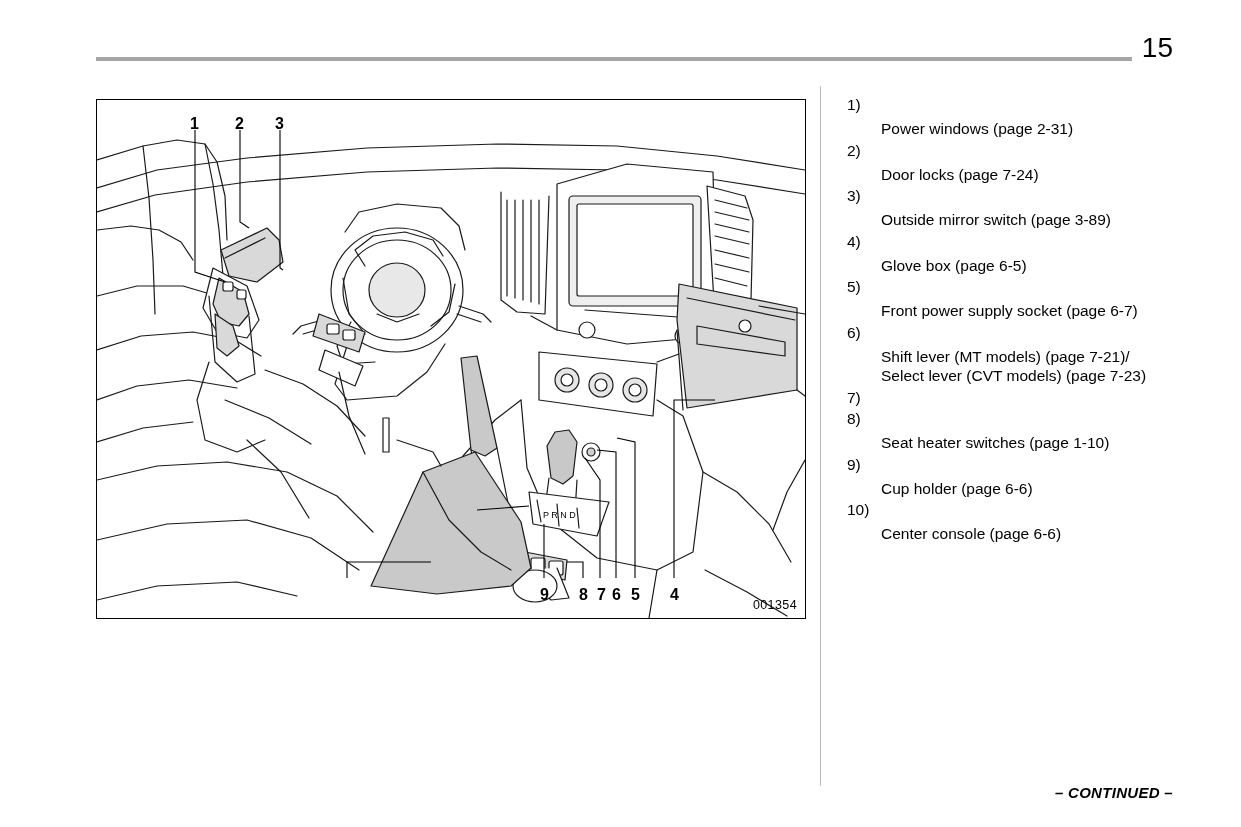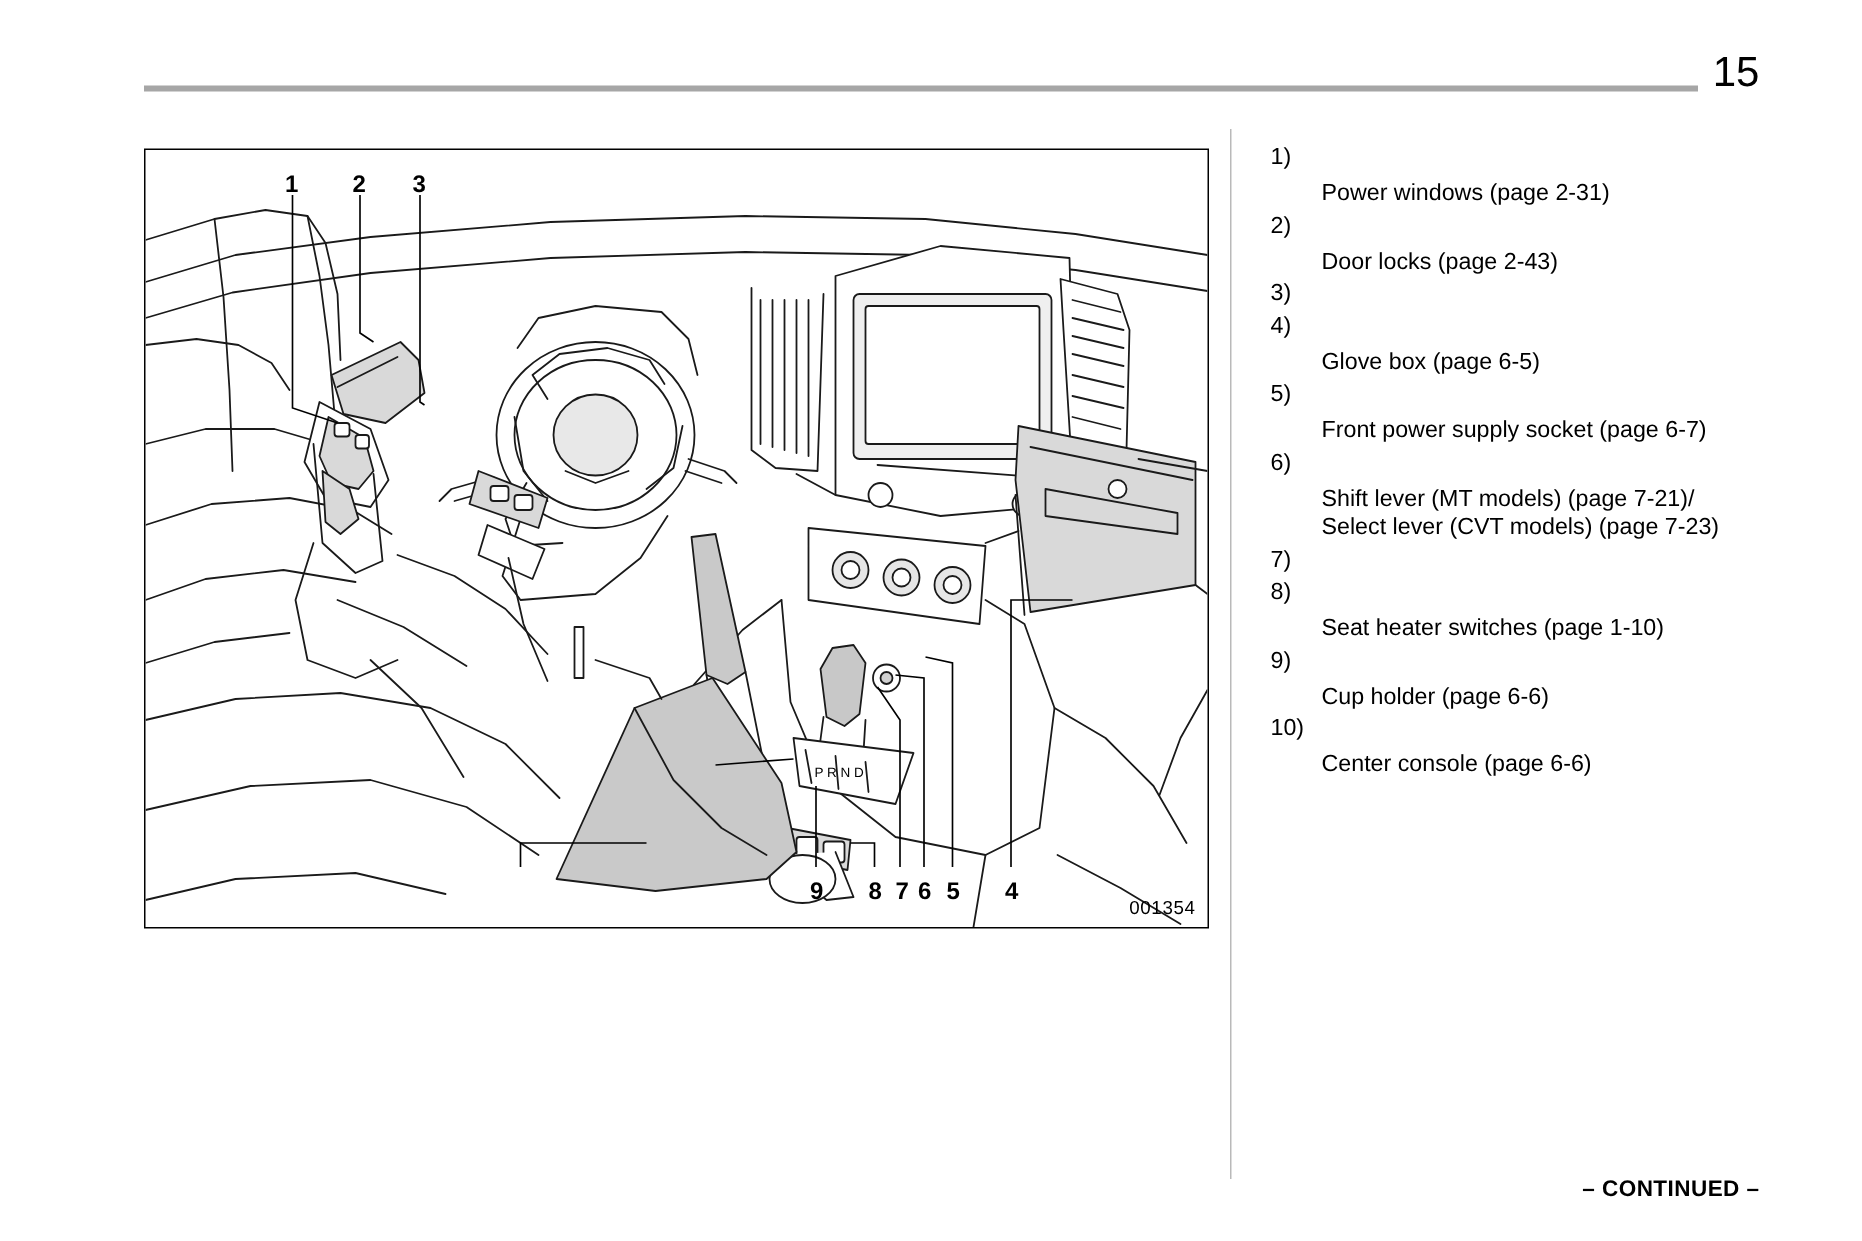--- a/index.html
+++ b/index.html
@@ -106,20 +106,21 @@
     width: 292px;
   }
 
   
   .footer {
     position: absolute;
     right: 68px;
     bottom: 26px;
     font-size: 15px;
     font-weight: bold;
+    font-style: italic;
     letter-spacing: 0.3px;
   }
 </style>
 </head>
 <body>
 
 <div class="page-number">15</div>
 <div class="header-rule"></div>
 <div class="column-divider"></div>
 
@@ -278,24 +279,25 @@
   <div class="fig-id">001354</div>
 </div>
 
 <div class="legend">
   <div class="legend-row">
     <div class="legend-num">1)</div>
     <div class="legend-text">Power windows (page 2-31)</div>
   </div>
   <div class="legend-row">
     <div class="legend-num">2)</div>
-    <div class="legend-text">Door locks (page 2-43)</div>
+    <div class="legend-text">Door locks (page 7-24)</div>
   </div>
   <div class="legend-row">
     <div class="legend-num">3)</div>
+    <div class="legend-text">Outside mirror switch (page 3-89)</div>
   </div>
   <div class="legend-row">
     <div class="legend-num">4)</div>
     <div class="legend-text">Glove box (page 6-5)</div>
   </div>
   <div class="legend-row">
     <div class="legend-num">5)</div>
     <div class="legend-text">Front power supply socket (page 6-7)</div>
   </div>
   <div class="legend-row">

